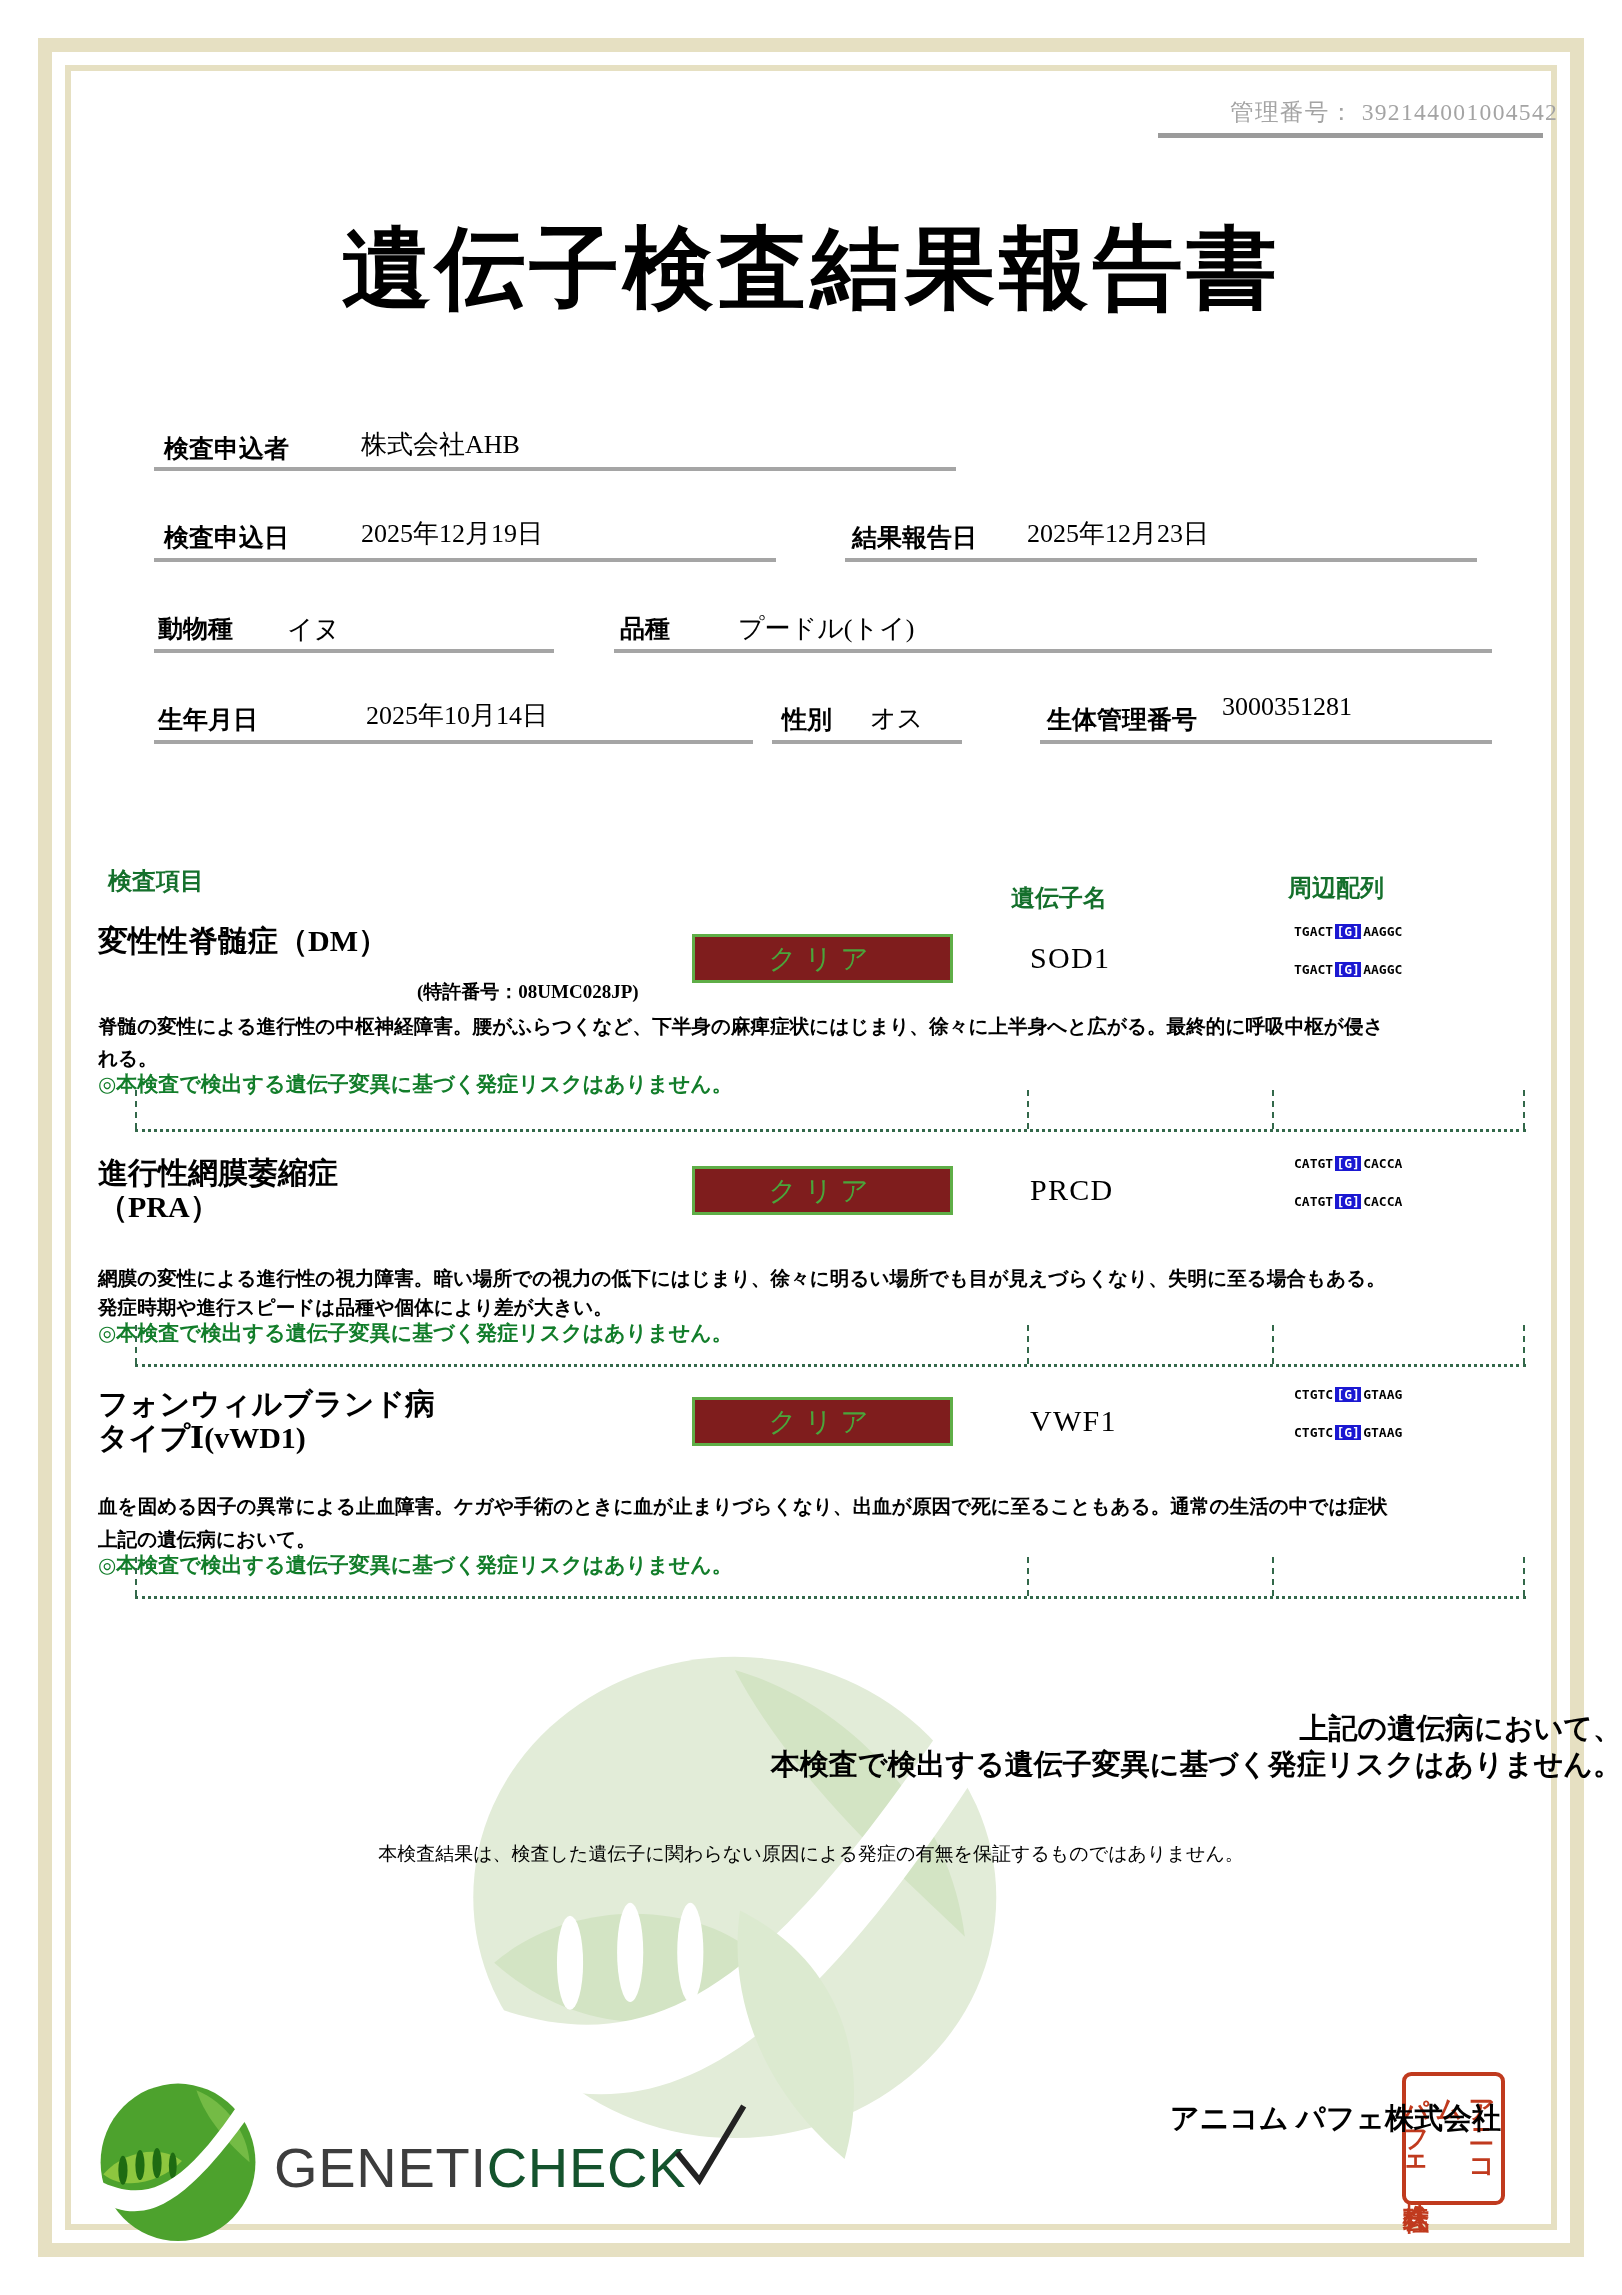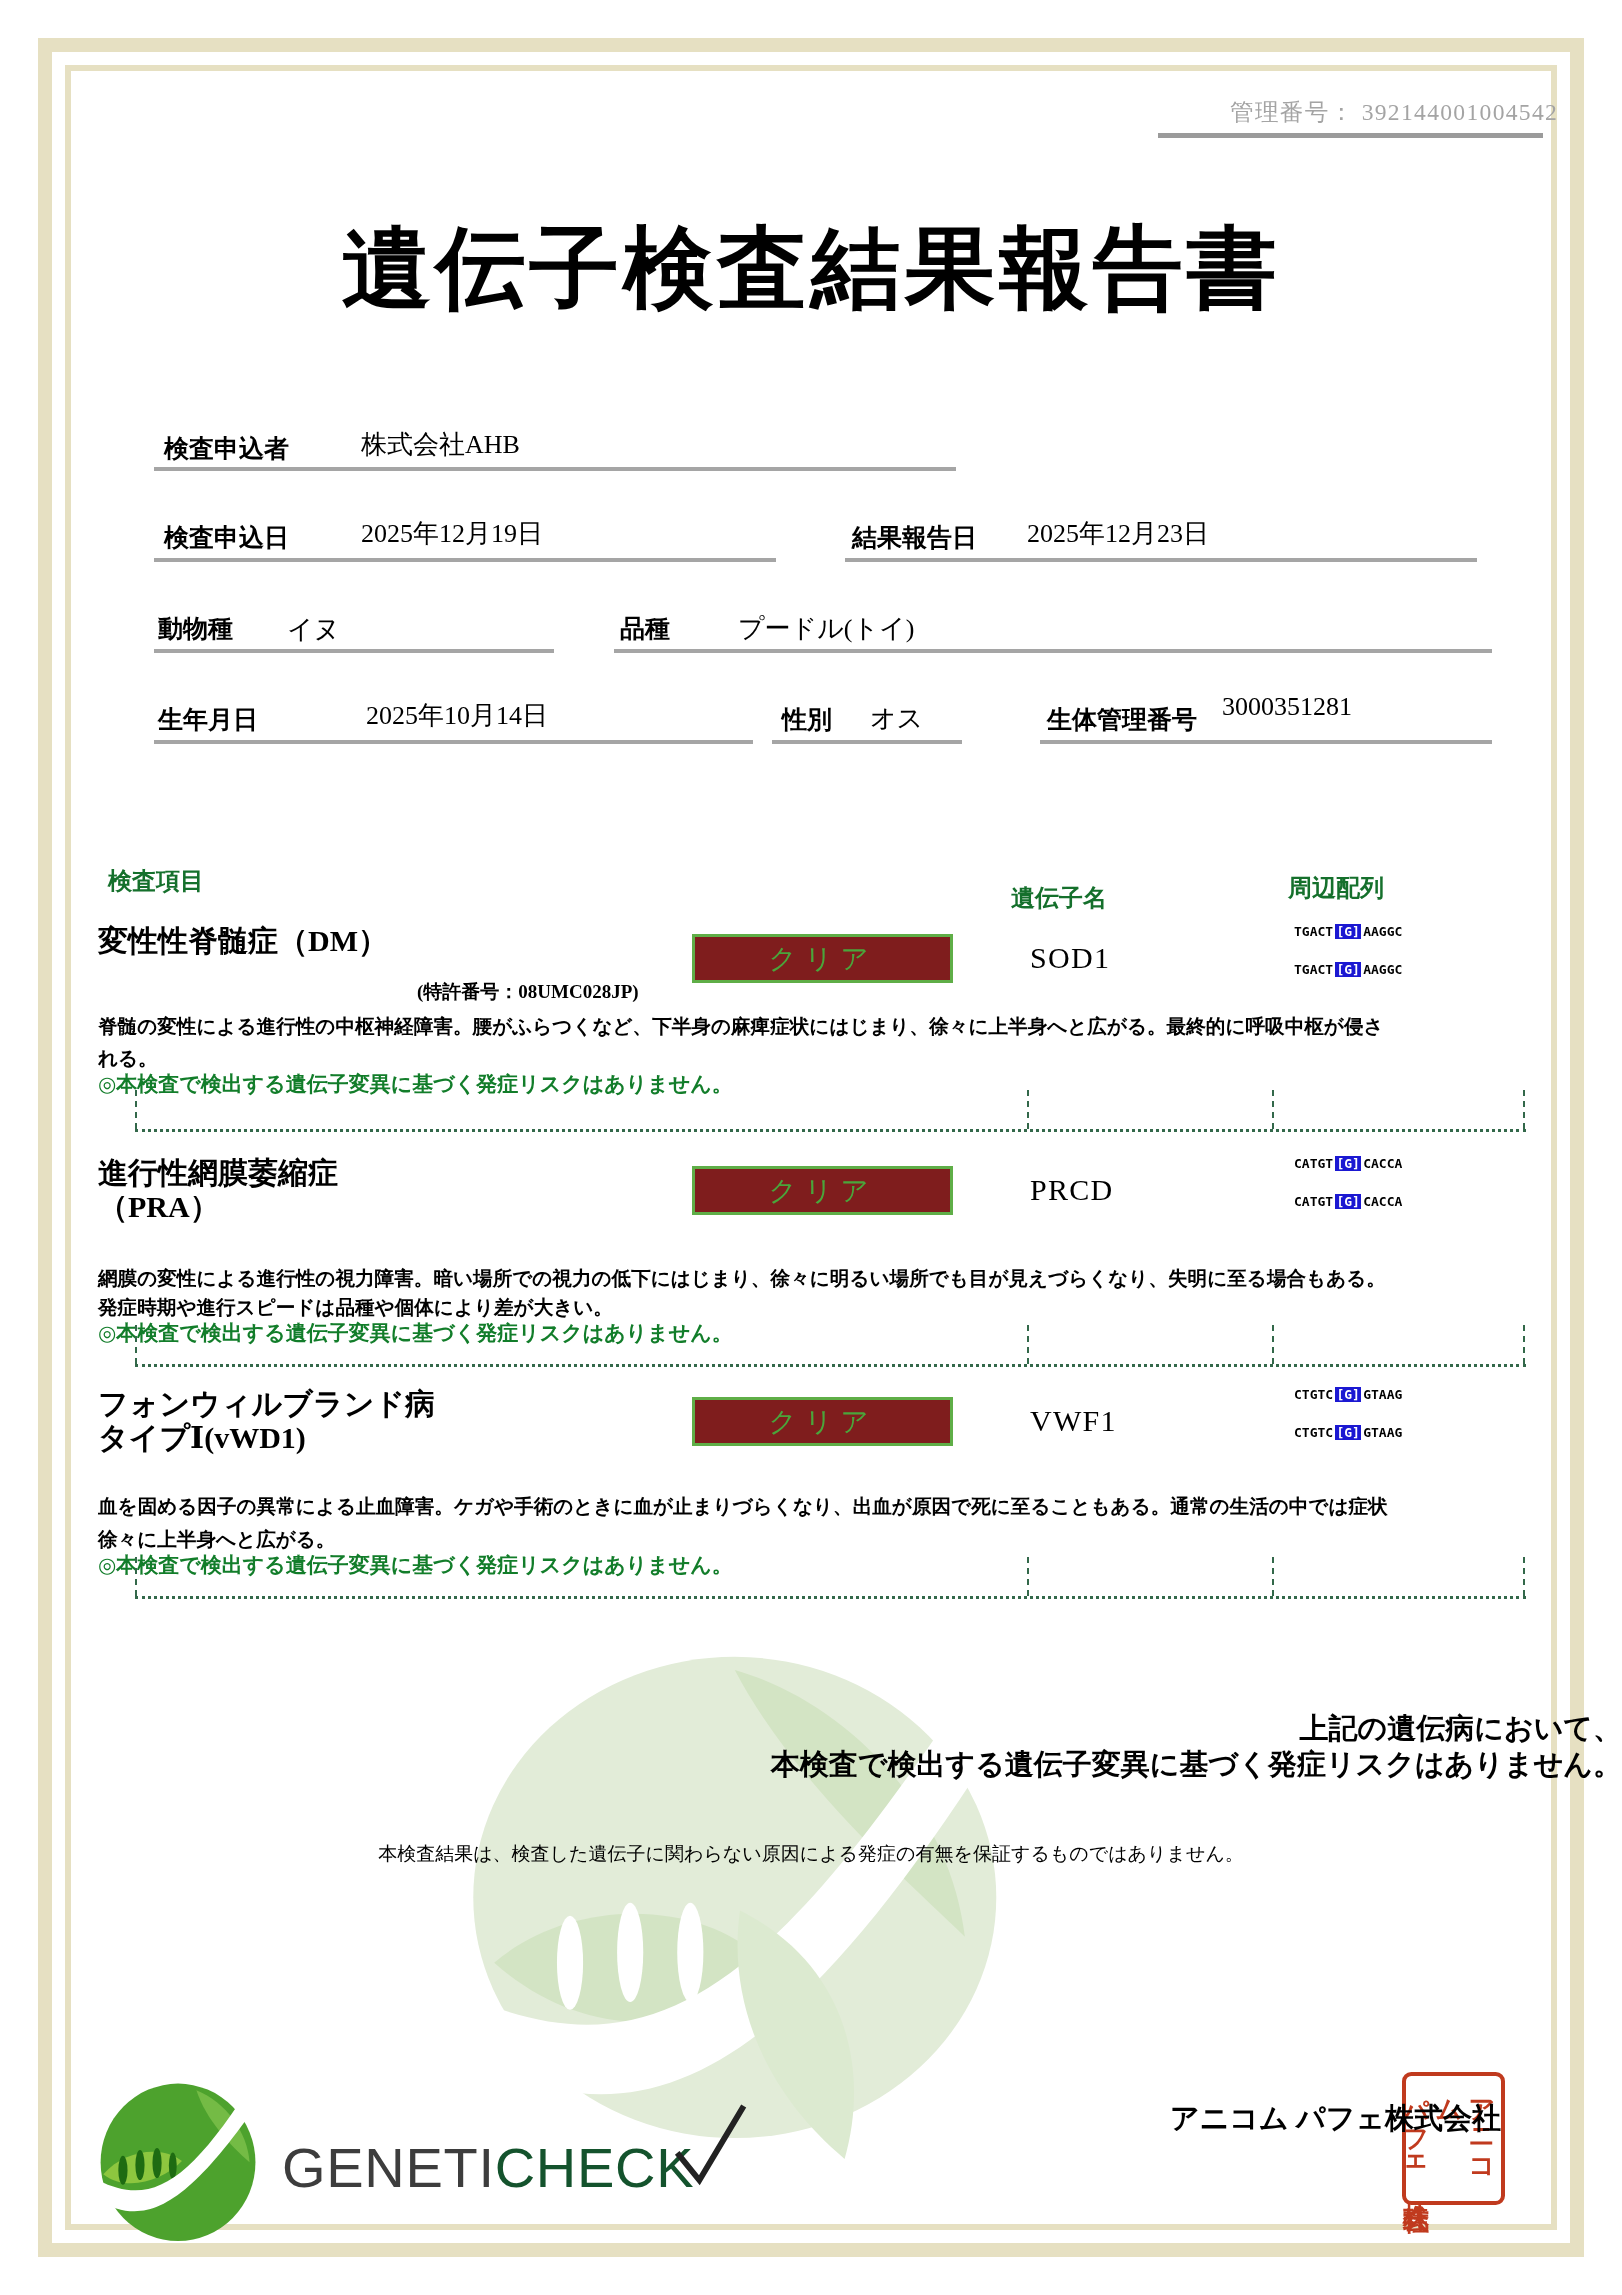--- a/index.html
+++ b/index.html
@@ -51,21 +51,21 @@
 
   
   .sum-big{left:0;width:1622px;text-align:right;font-size:29px;font-weight:600;
            font-family:"Liberation Sans","DejaVu Sans",sans-serif;z-index:2;}
   .sum-note{left:0;width:1622px;text-align:center;font-size:19px;font-weight:500;
            font-family:"Liberation Sans","DejaVu Sans",sans-serif;z-index:2;}
 
   
   .logo-text{left:274px;top:2135px;font-size:56px;letter-spacing:0.7px;
              font-family:"Liberation Sans","DejaVu Sans",sans-serif;white-space:nowrap;}
-  .logo-text .lt1{color:#3d3d3d;margin-left:8px;} .logo-text .lt2{color:#14532d;}
+  .logo-text .lt1{color:#3d3d3d;} .logo-text .lt2{color:#14532d;}
   .company{left:1170px;top:2099px;font-size:29px;font-weight:bold;white-space:nowrap;z-index:4;}
   .seal{left:1402px;top:2072px;width:103px;height:133px;border:4.6px solid #c03a1e;border-radius:9.2px;
         box-sizing:border-box;z-index:3;background:rgba(255,255,255,0);
         writing-mode:vertical-rl;color:#c03a1e;font-weight:bold;font-size:26px;
         padding:5.2px 2.6px;line-height:33px;letter-spacing:1.3px;}
   .seal span{display:inline-block;}
 </style>
 </head>
 <body>
 
@@ -171,21 +171,21 @@
 
   <div class="section s3">
     <div class="sec-name">フォンウィルブランド病</div>
     <div class="sec-name2">タイプⅠ(vWD1)</div>
     <div class="sec-patent"></div>
     <div class="result-box"><span>クリア</span></div>
     <div class="gene">VWF1</div>
     <div class="seq seqA"><span>CTGTC</span><span class="mut">[G]</span><span>GTAAG</span></div>
     <div class="seq seqB"><span>CTGTC</span><span class="mut">[G]</span><span>GTAAG</span></div>
     <div class="desc d1">血を固める因子の異常による止血障害。ケガや手術のときに血が止まりづらくなり、出血が原因で死に至ることもある。通常の生活の中では症状</div>
-    <div class="desc d2">徐々に上半身へと広がる。</div>
+    <div class="desc d2">上記の遺伝病において。</div>
     <div class="risk">◎本検査で検出する遺伝子変異に基づく発症リスクはありません。</div>
     <div class="sep">
         <i class="v1"></i>
         <i class="v2"></i>
         <i class="v3"></i>
         <i class="v4"></i>
         <div class="hline"></div>
       </div>
   </div>
 

